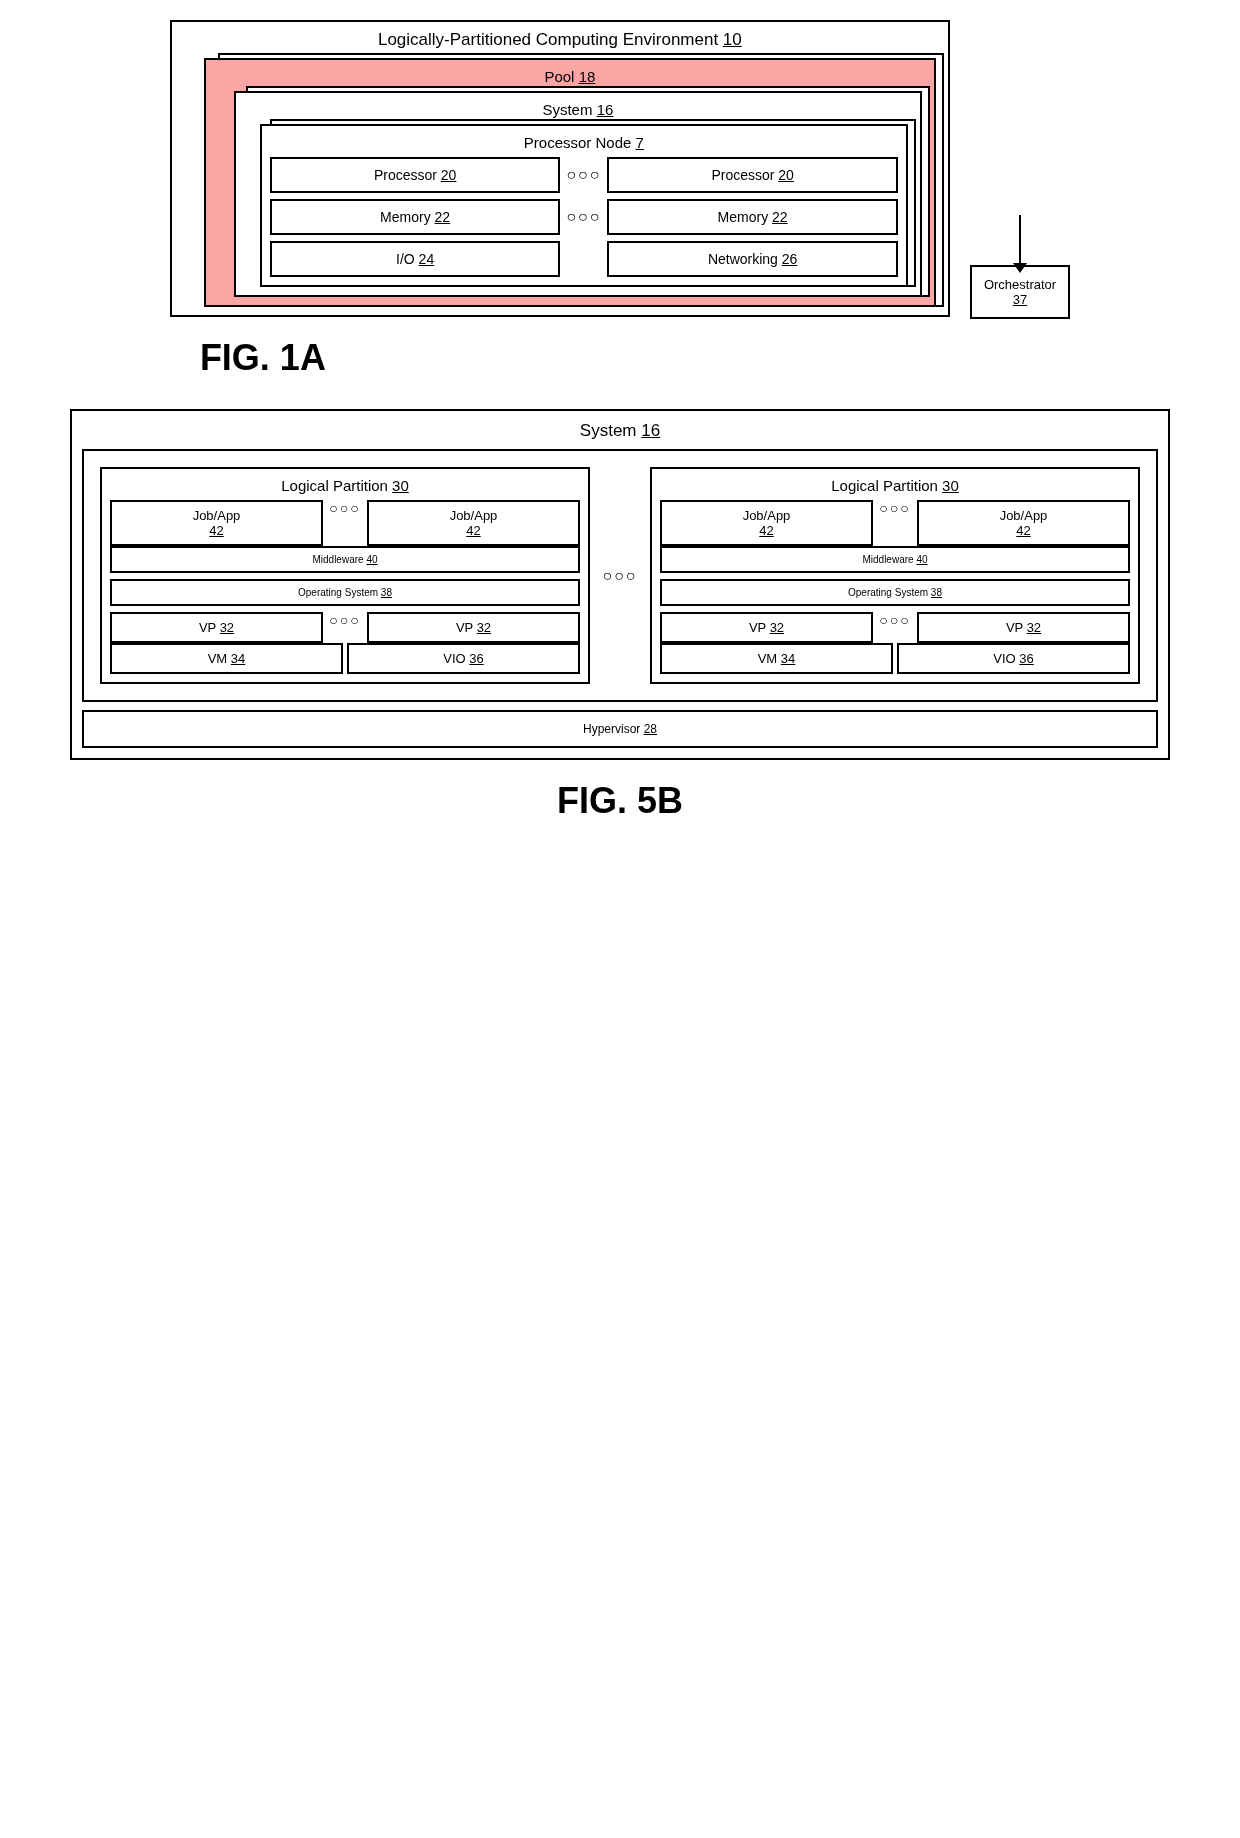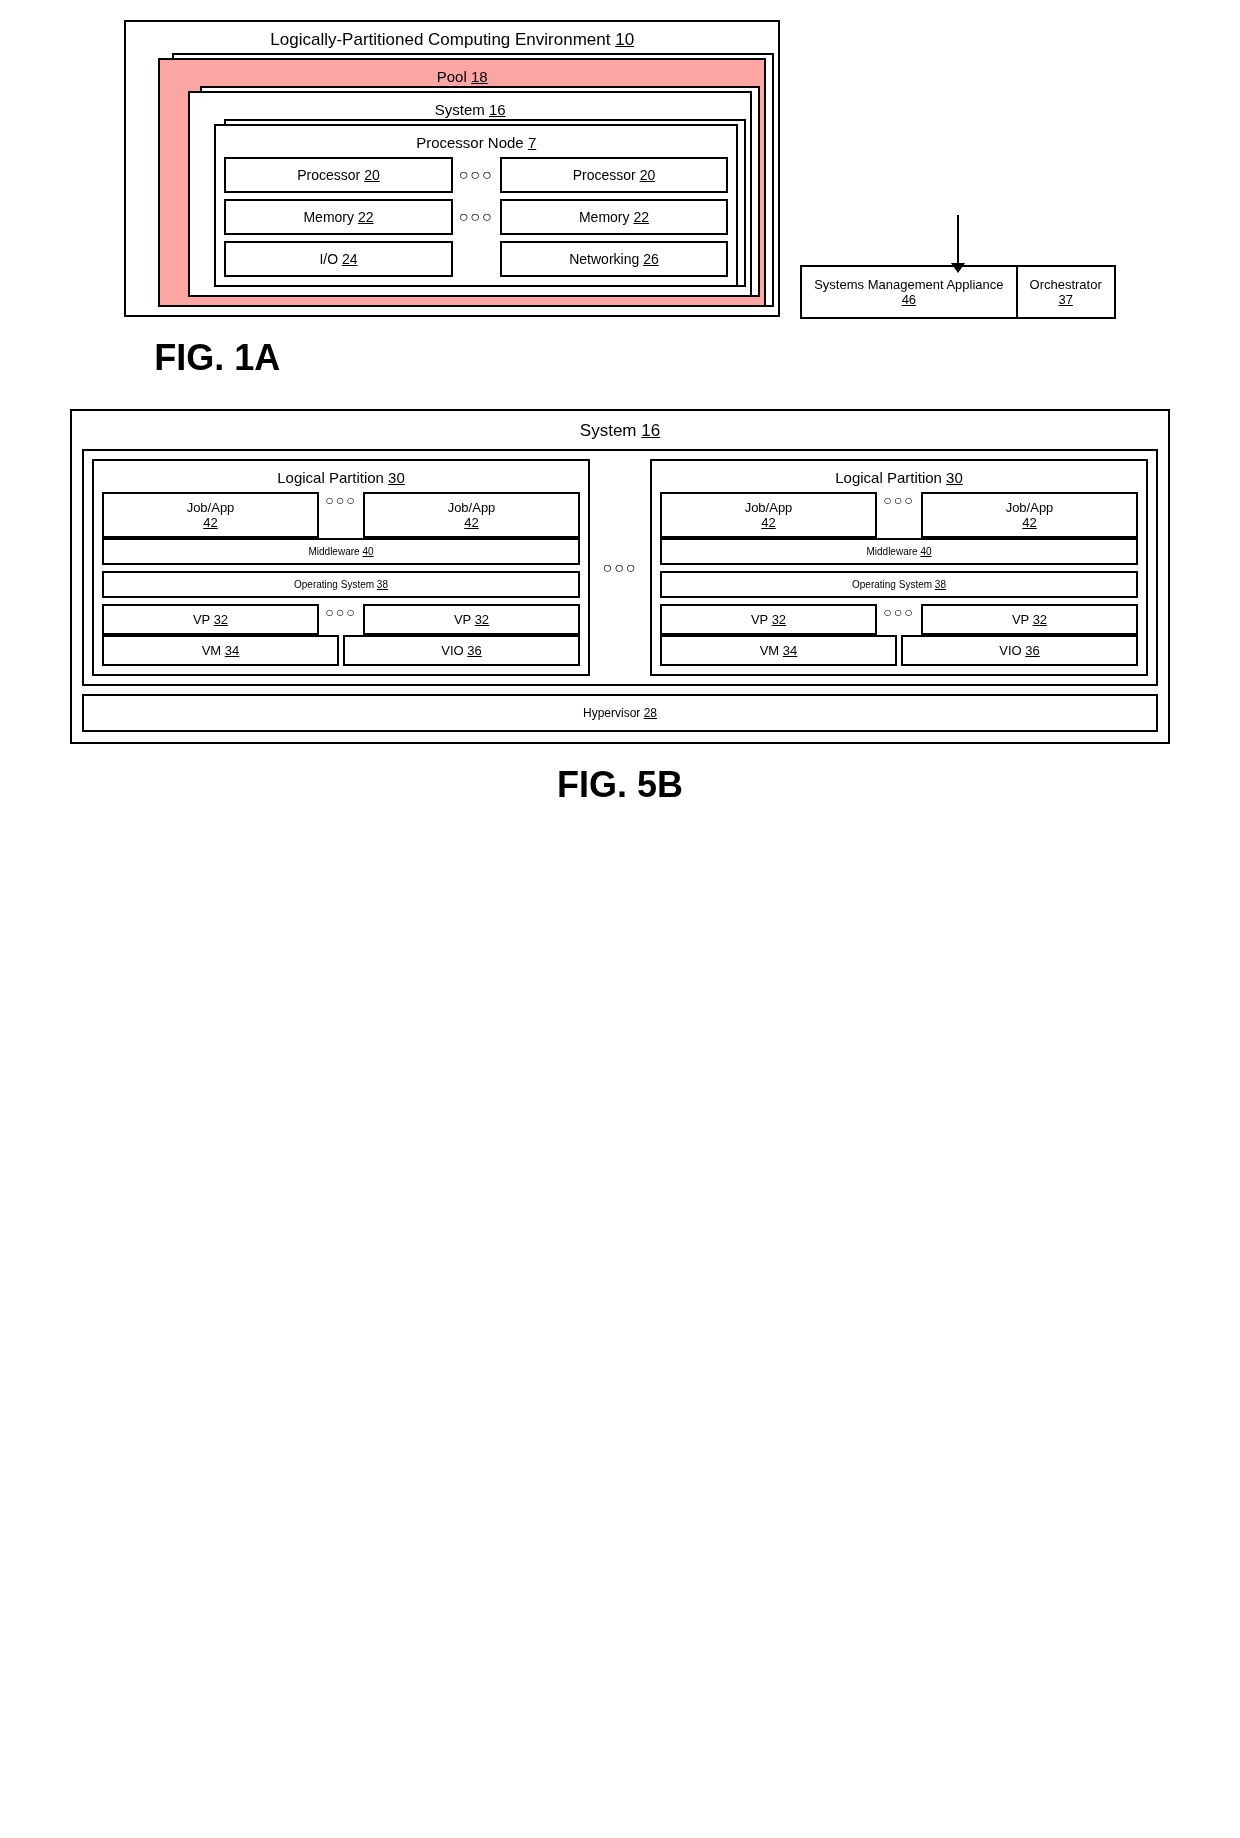--- a/index.html
+++ b/index.html
@@ -25,21 +25,21 @@
       align-items: flex-end;
       gap: 0;
       width: 100%;
       justify-content: center;
     }
     .fig1a-diagram {
       border: 2px solid #000;
       padding: 10px;
       position: relative;
       background: #fff;
-      width: 656px;
+      width: 780px;
     }
     .fig1a-title {
       text-align: center;
       font-size: 17px;
       margin-bottom: 8px;
     }
     .nested-box {
       border: 2px solid #000;
       padding: 8px;
       background: #fff;
@@ -133,20 +133,21 @@
       width: 1100px;
       background: #fff;
     }
     .fig1b-title {
       text-align: center;
       font-size: 17px;
       margin-bottom: 8px;
     }
     .system16-box {
       border: 2px solid #000;
+      padding: 8px;
       background: #fff;
     }
     .lp-row {
       display: flex;
       flex-direction: row;
       align-items: center;
       gap: 10px;
       padding: 8px;
     }
     .lp-box {
@@ -281,23 +282,20 @@
 
       </div>
 
       <div class="fig1a-label" style="margin-top:20px; margin-left:30px;">FIG. 1A</div>
     </div>
 
     <div class="fig1a-right" style="margin-left:20px; margin-bottom:60px;">
       <div style="display:flex; flex-direction:column; align-items:center;">
         <div class="arrow-down" style="height:50px;"></div>
         <div class="mgmt-box">
-          <div class="mgmt-inner">
-            <span>Systems Management Appliance</span><br><span style="text-decoration:underline;">46</span>
-          </div>
           <div class="orch-inner">
             <span>Orchestrator</span><br><span style="text-decoration:underline;">37</span>
           </div>
         </div>
       </div>
     </div>
   </div>
 
   <div class="fig1b-section">
     <div class="fig1b-diagram">

